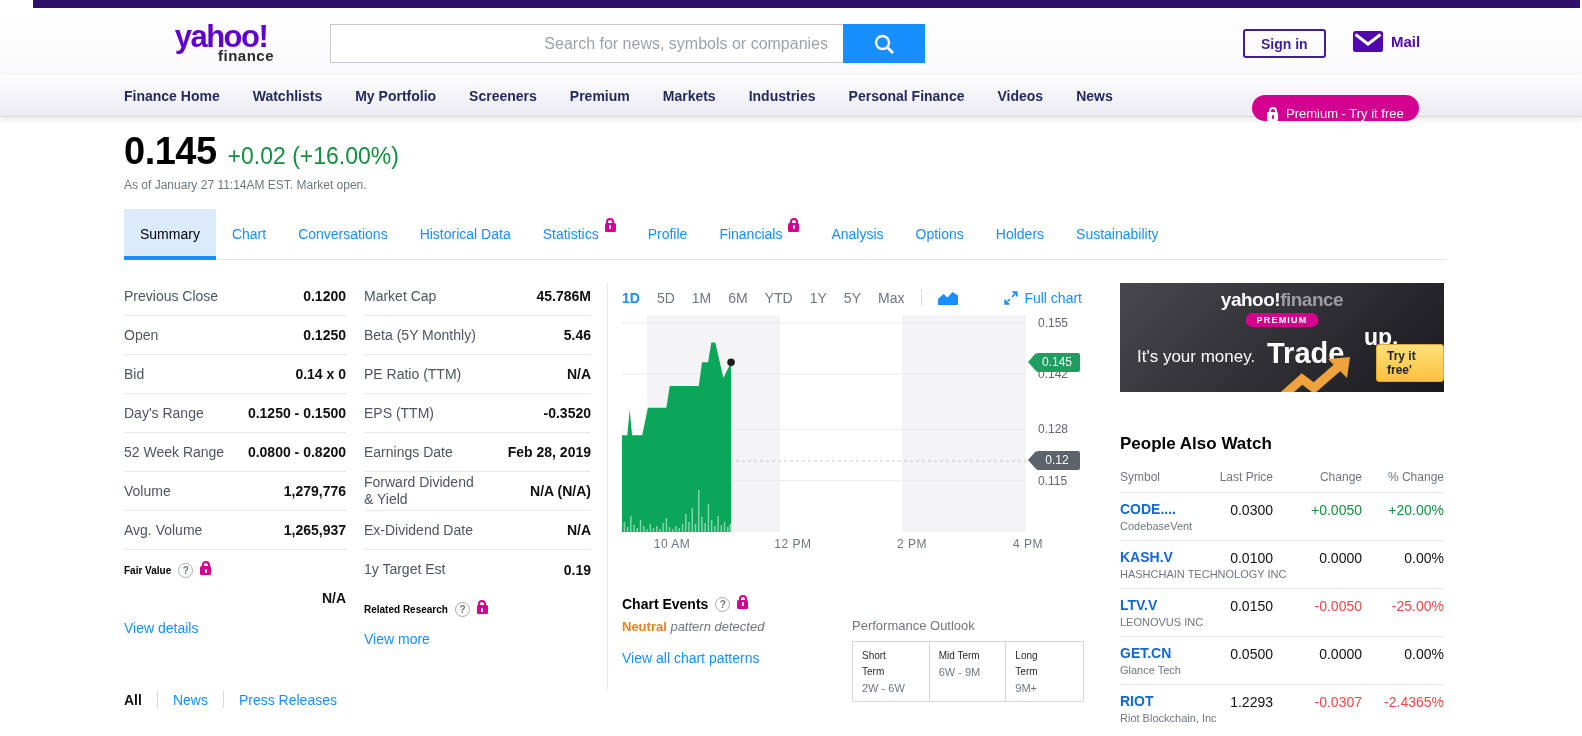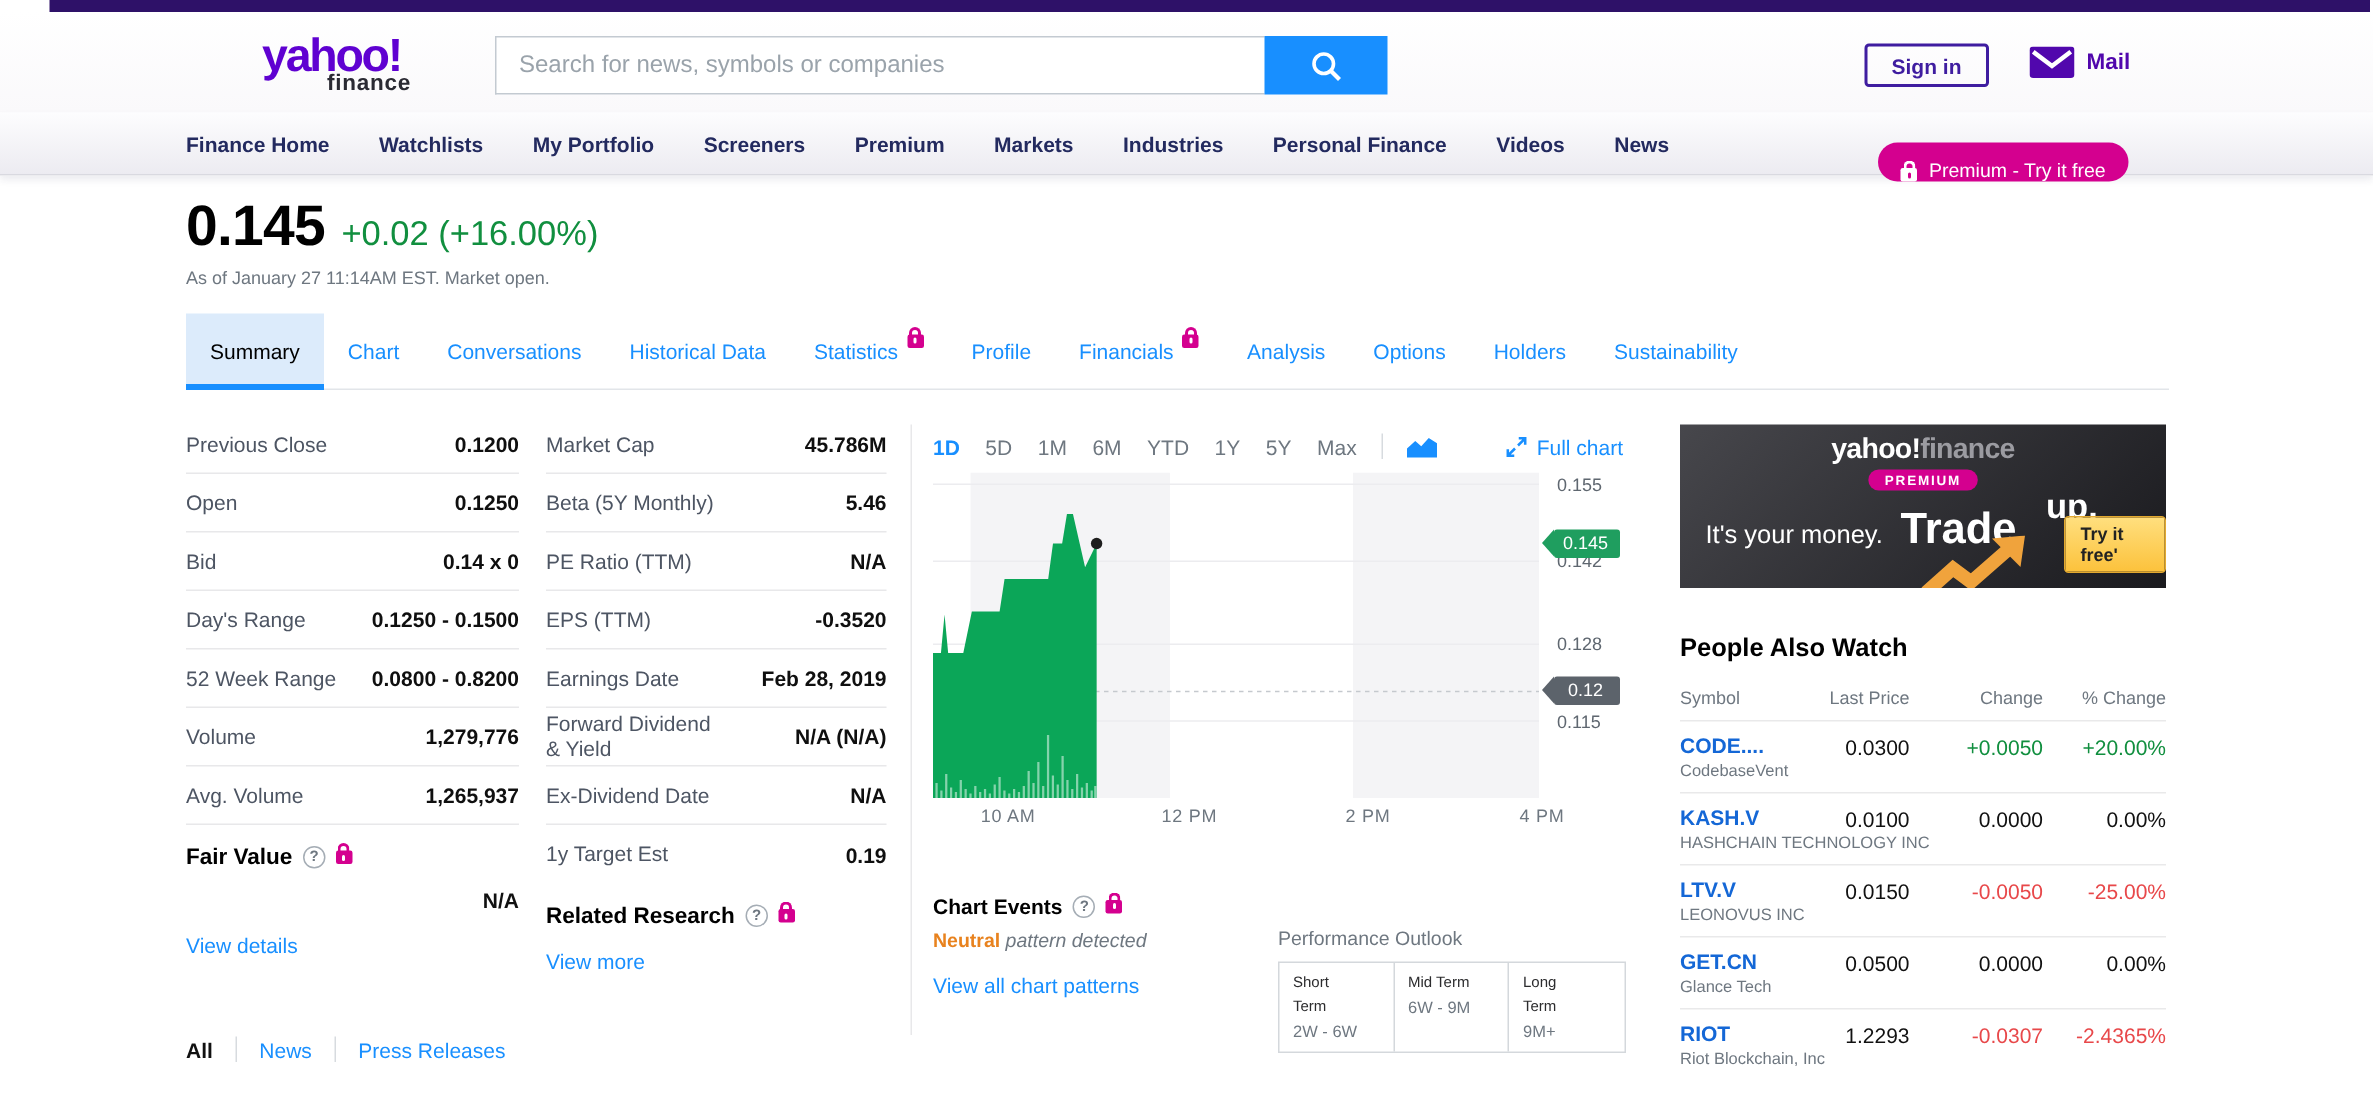--- a/index.html
+++ b/index.html
@@ -11,21 +11,21 @@
     overflow: hidden;
     color:#111;
   }
   
   .top-strip{position:absolute;left:33px;right:2px;top:0;height:8px;background:#2e1168;}
   .masthead{position:absolute;left:0;top:8px;width:100%;height:67px;background:linear-gradient(#ffffff,#faf9fb);}
   .logo{position:absolute;left:164px;top:13px;width:114px;cursor:pointer;}
   .logo .y{display:block;text-align:center;font-size:31px;font-weight:bold;color:#5f01d1;letter-spacing:-1.5px;line-height:31px;}
   .logo .f{display:block;text-align:right;font-size:15px;font-weight:bold;color:#2a2a33;letter-spacing:.5px;margin-top:-5px;padding-right:4px;}
   .search-wrap{position:absolute;left:330px;top:16px;display:flex;}
-  .search-input{width:513px;height:39px;border:1px solid #c3cad1;border-right:none;padding:0 15px;font-size:16px;color:#333;outline:none;font-family:inherit;}
+  .search-input{width:513px;height:39px;border:1px solid #c3cad1;border-right:none;padding:0 15px;font-size:16px;color:#333;outline:none;font-family:inherit;text-align:right;}
   .search-input::placeholder{color:#9aa3ab;}
   .search-btn{width:82px;height:39px;background:#188fff;border:none;display:flex;align-items:center;justify-content:center;cursor:pointer;}
   .signin-btn{position:absolute;left:1243px;top:21px;height:29px;padding:0 16px;border:2px solid #3f1da0;border-radius:3px;background:transparent;color:#3f1da0;font-weight:bold;font-size:14px;cursor:pointer;font-family:inherit;}
   .mail{position:absolute;left:1353px;top:23px;display:flex;align-items:center;gap:8px;cursor:pointer;}
   .mail-label{color:#5107ad;font-weight:bold;font-size:15px;}
   
   .navbar{position:absolute;left:0;top:75px;width:100%;height:42px;background:linear-gradient(#fdfdfe,#ecebf1);border-bottom:1px solid #d9d9e0;box-shadow:0 3px 5px rgba(40,40,90,.09);}
   .nav-items{position:absolute;left:124px;top:0;height:41px;display:flex;align-items:center;gap:33px;}
   .nav-item{font-size:14px;font-weight:bold;color:#232a5f;cursor:pointer;white-space:nowrap;}
   .premium-pill{position:absolute;left:1252px;top:20px;height:26px;border-radius:13px;background:#d4008f;color:#fff;display:flex;align-items:flex-end;gap:8px;padding:0 15px;font-size:13px;font-weight:normal;cursor:pointer;}
@@ -51,21 +51,21 @@
   .tab .lock{transform:translateY(-7px);margin-left:6px;}
   
   .qtable{position:absolute;top:277px;}
   #left-table{left:124px;width:222px;}
   #right-table{left:364px;width:227px;}
   .qrow{display:flex;justify-content:space-between;align-items:center;min-height:39px;border-bottom:1px solid #e8e8ea;gap:6px;}
   .qrow .ql{font-size:14px;color:#4d5563;max-width:118px;line-height:17px;}
   .qrow .qv{font-size:14px;font-weight:bold;color:#0f0f0f;text-align:right;white-space:nowrap;}
   .qrow.noline{border-bottom:none;}
   .special{margin-top:13px;}
-  .special-title{font-size:15px;font-weight:bold;color:#000;display:flex;align-items:center;gap:7px;}
+  .special-title{font-size:10px;font-weight:bold;color:#000;display:flex;align-items:center;gap:7px;}
   .special-value{font-size:14px;font-weight:bold;text-align:right;margin-top:12px;}
   .link{font-size:14px;color:#188fff;cursor:pointer;display:inline-block;}
   .special .link{margin-top:14px;}
   .vdiv{position:absolute;left:607px;top:283px;width:1px;height:407px;background:#e8e8ea;}
   
   .chart-toolbar{position:absolute;left:622px;top:289px;width:460px;display:flex;align-items:center;font-size:14px;}
   .range{color:#6e7780;margin-right:17px;cursor:pointer;}
   .range.active{color:#188fff;font-weight:bold;}
   .tb-sep{width:1px;height:17px;background:#d7dbdf;margin-right:15px;}
   .chart-type-icon{cursor:pointer;display:flex;}
@@ -104,21 +104,21 @@
   .ad-logo{position:absolute;left:0;right:0;top:6px;text-align:center;font-weight:bold;font-size:19px;letter-spacing:-.5px;}
   .ad-logo .w{color:#fff;}
   .ad-logo .g{color:#9b9ba1;}
   .ad-premium{position:absolute;left:50%;transform:translateX(-50%);top:30px;background:#d4008f;color:#fff;font-size:9px;font-weight:bold;letter-spacing:1.2px;padding:2px 11px;border-radius:8px;}
   .ad-tagline{position:absolute;left:17px;top:64px;color:#fff;font-size:17px;}
   .ad-trade{position:absolute;left:147px;top:54px;color:#fff;font-size:29px;font-weight:bold;}
   .ad-up{position:absolute;left:244px;top:41px;color:#fff;font-size:23px;font-weight:bold;}
   .ad-arrow{position:absolute;left:160px;top:74px;}
   .ad-cta{position:absolute;left:256px;top:61px;background:linear-gradient(#ffdf7e,#fcc23c);color:#222;font-size:12px;font-weight:bold;padding:4px 10px;border-radius:3px;border:1px solid #e3a92f;}
   
-  .paw{position:absolute;left:1120px;top:422px;width:324px;}
+  .paw{position:absolute;left:1120px;top:434px;width:324px;}
   .paw-title{font-size:17px;font-weight:bold;color:#000;}
   .paw-header{position:relative;height:31px;border-bottom:1px solid #e9e9ea;margin-top:8px;}
   .paw-header span{position:absolute;bottom:8px;font-size:12px;color:#6e7780;}
   .ph-symbol{left:0;}.ph-price{right:171px;}.ph-change{right:82px;}.ph-pct{right:0;}
   .paw-row{position:relative;height:48px;border-bottom:1px solid #e9e9ea;}
   .paw-row:last-child{border-bottom:none;}
   .paw-symbol{position:absolute;left:0;top:8px;font-size:14px;font-weight:bold;color:#1467d6;cursor:pointer;}
   .paw-name{position:absolute;left:0;top:27px;font-size:11px;color:#6e7780;white-space:nowrap;}
   .paw-price{position:absolute;right:171px;top:9px;font-size:14px;color:#111;}
   .paw-change{position:absolute;right:82px;top:9px;font-size:14px;}

